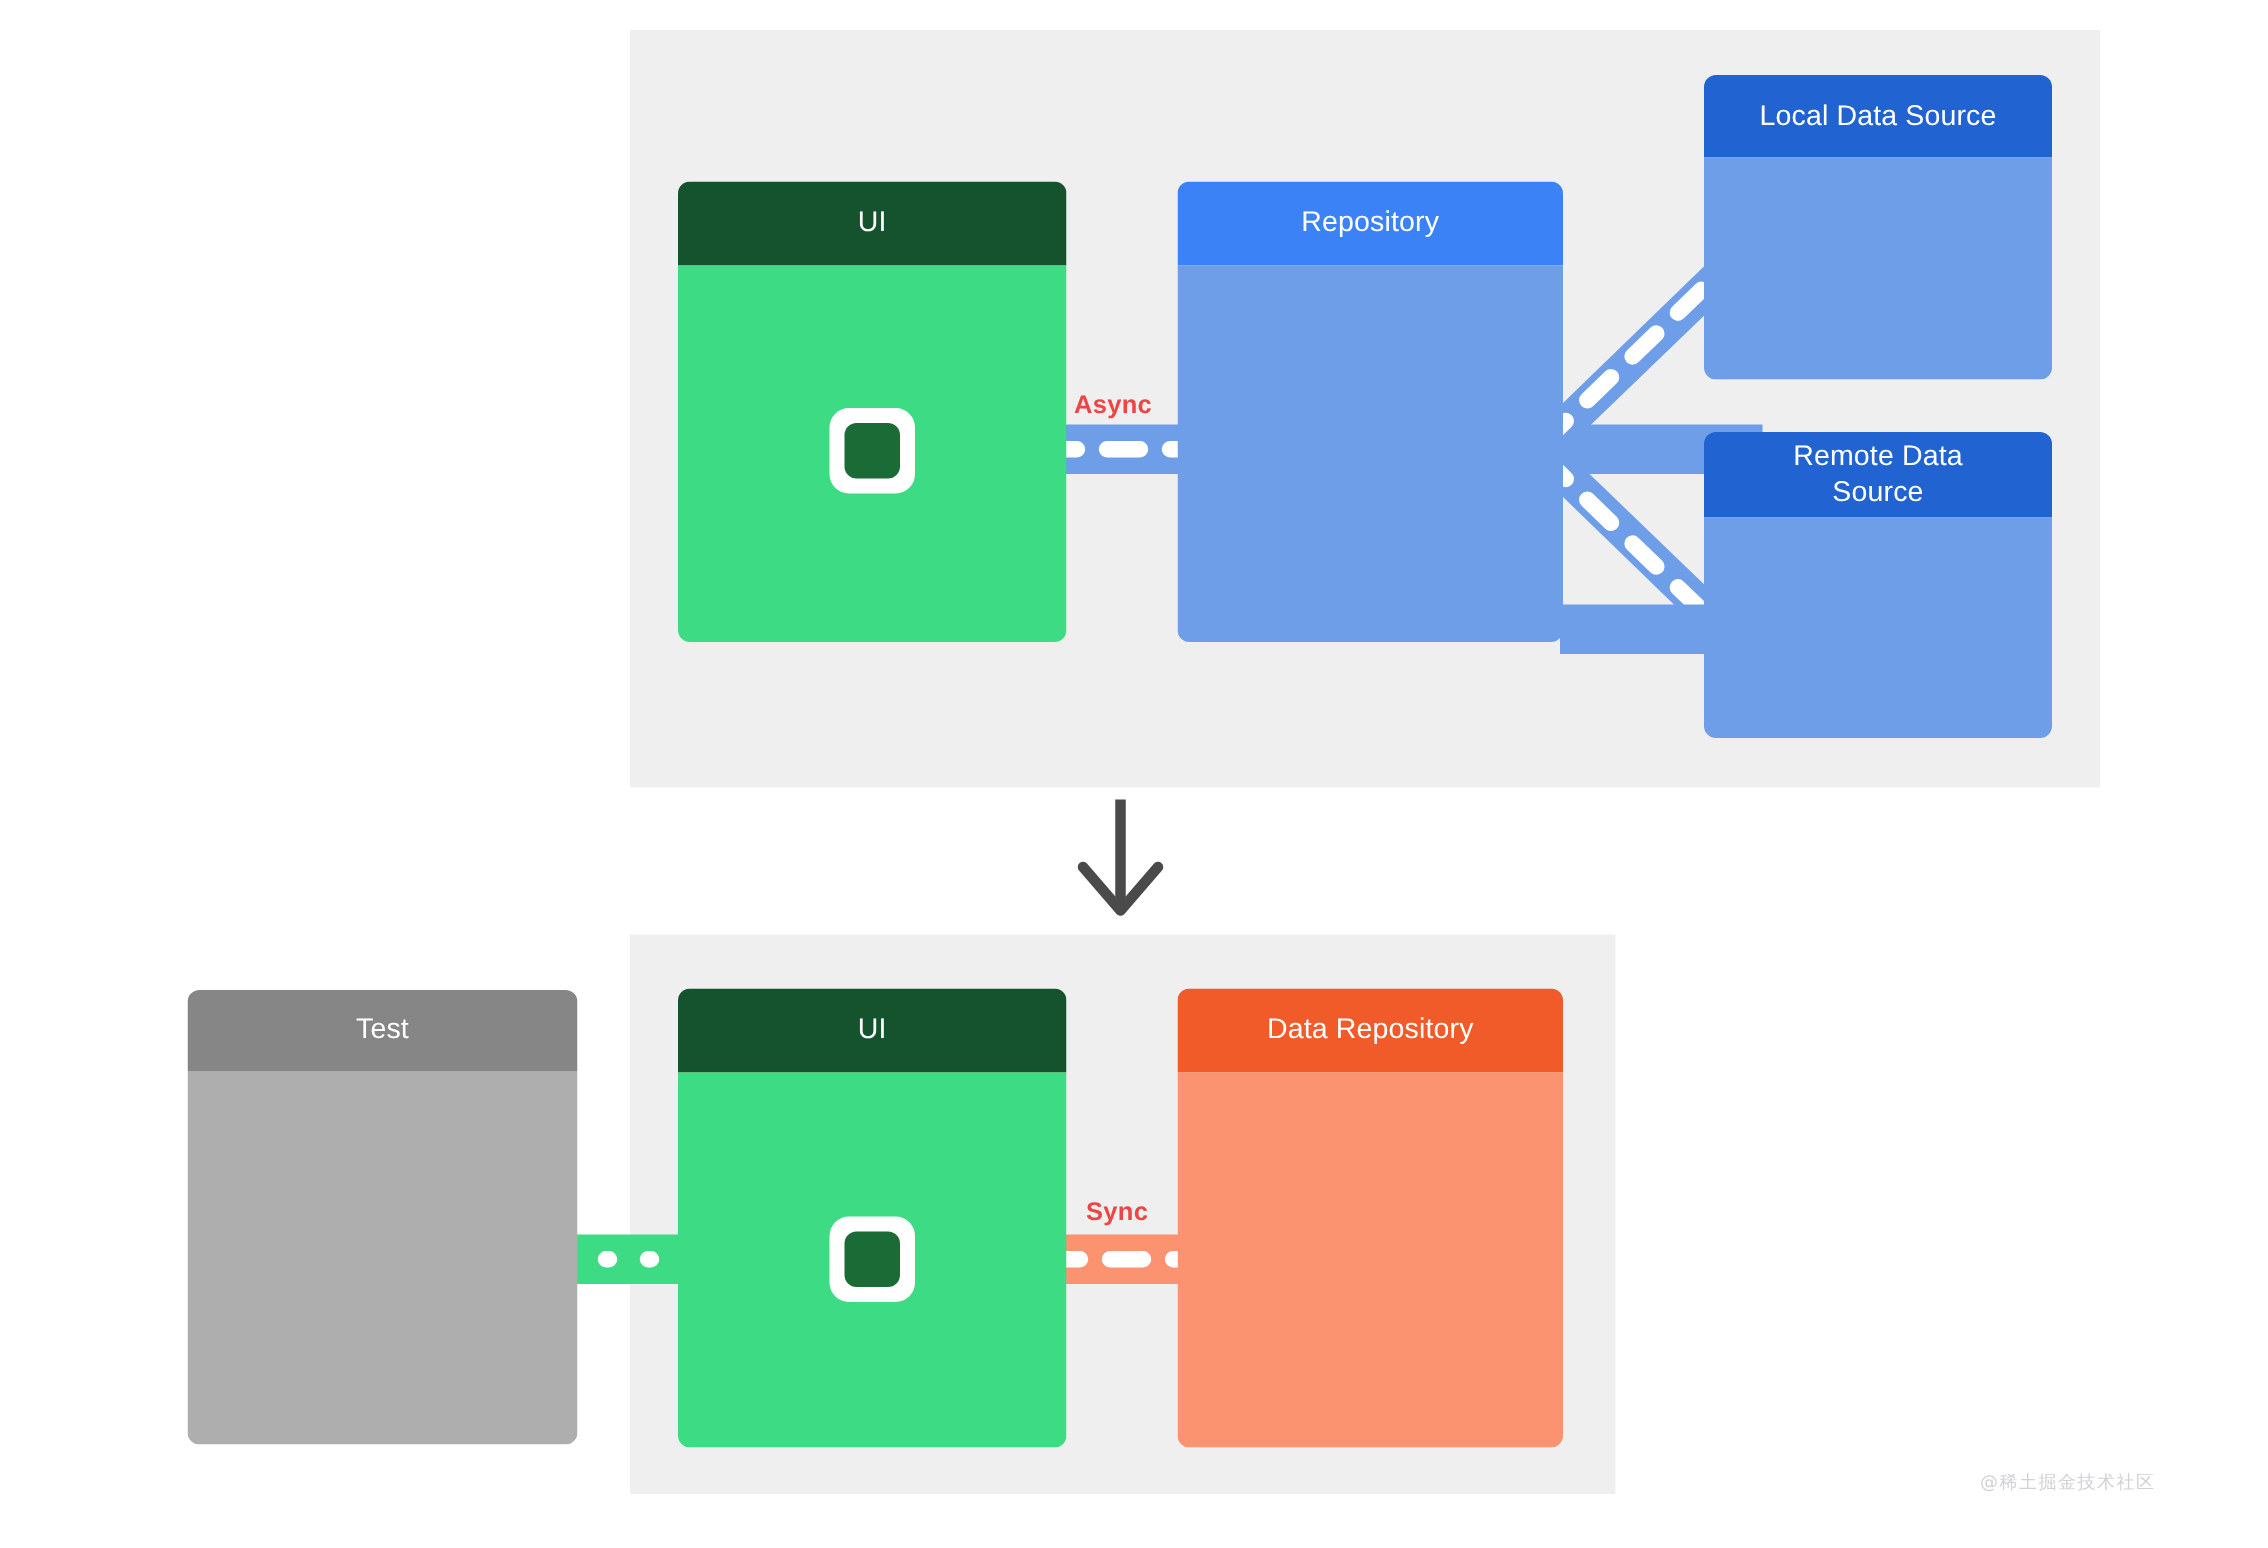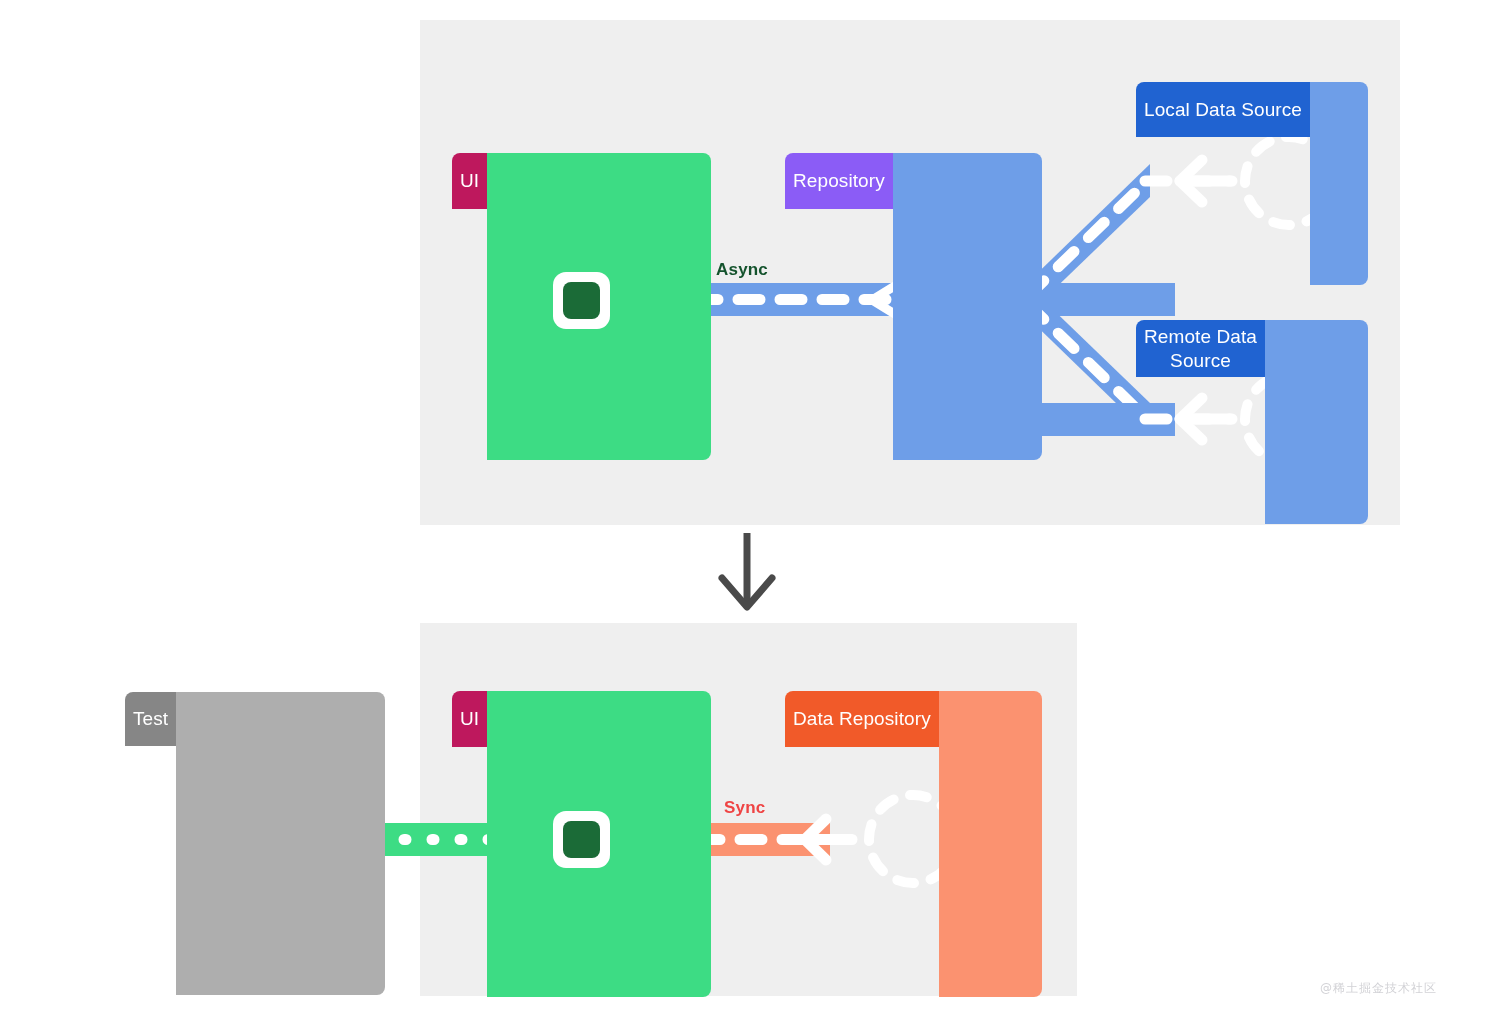--- a/index.html
+++ b/index.html
@@ -3,46 +3,46 @@
 <meta charset="utf-8">
 <style>
   html,body{margin:0;padding:0;background:#fff;}
   body{width:1512px;height:1032px;position:relative;overflow:hidden;
        font-family:"Liberation Sans","DejaVu Sans",sans-serif;}
   .stage{position:absolute;inset:0;}
 
   .panel{position:absolute;background:#efefef;}
 
   .card{position:absolute;border-radius:8px;overflow:hidden;
-        display:flex;flex-direction:row;margin-top:32px;}
+        display:flex;flex-direction:column;}
   .card-header{flex:0 0 auto;display:flex;align-items:center;justify-content:center;
         text-align:center;color:#ffffff;font-size:19px;line-height:1.22;
         letter-spacing:.1px;padding:0 8px;}
   .card-body{flex:1 1 auto;position:relative;}
 
   
-  .ui-head{background:#be185d;}
+  .ui-head{background:#14532d;}
   .ui-body{background:#3ddc84;}
-  .repo-head{background:#8b5cf6;}
+  .repo-head{background:#3b82f6;}
   .repo-body{background:#6e9ee8;}
   .ds-head{background:#2063d1;}
   .ds-body{background:#6e9ee8;}
   .fake-head{background:#f15a29;}
   .fake-body{background:#fb9270;}
   .test-head{background:#868686;}
   .test-body{background:#aeaeae;}
 
   
   .wires{position:absolute;left:0;top:0;width:1512px;height:1032px;
          pointer-events:none;}
 
   
   .wire-label{position:absolute;font-size:17px;font-weight:bold;
         letter-spacing:.2px;white-space:nowrap;}
-  .async-label{color:#14532d;}
+  .async-label{color:#ef4444;}
   .sync-label{color:#ef4444;}
 
   
   .plug{position:absolute;border-radius:13px;background:#ffffff;
         display:flex;align-items:center;justify-content:center;}
   .plug-core{border-radius:8px;background:#1b6b37;}
 
   .watermark{position:absolute;color:#d2d2d6;font-size:12px;
         letter-spacing:1px;white-space:nowrap;
         font-family:"DejaVu Sans",sans-serif;}

